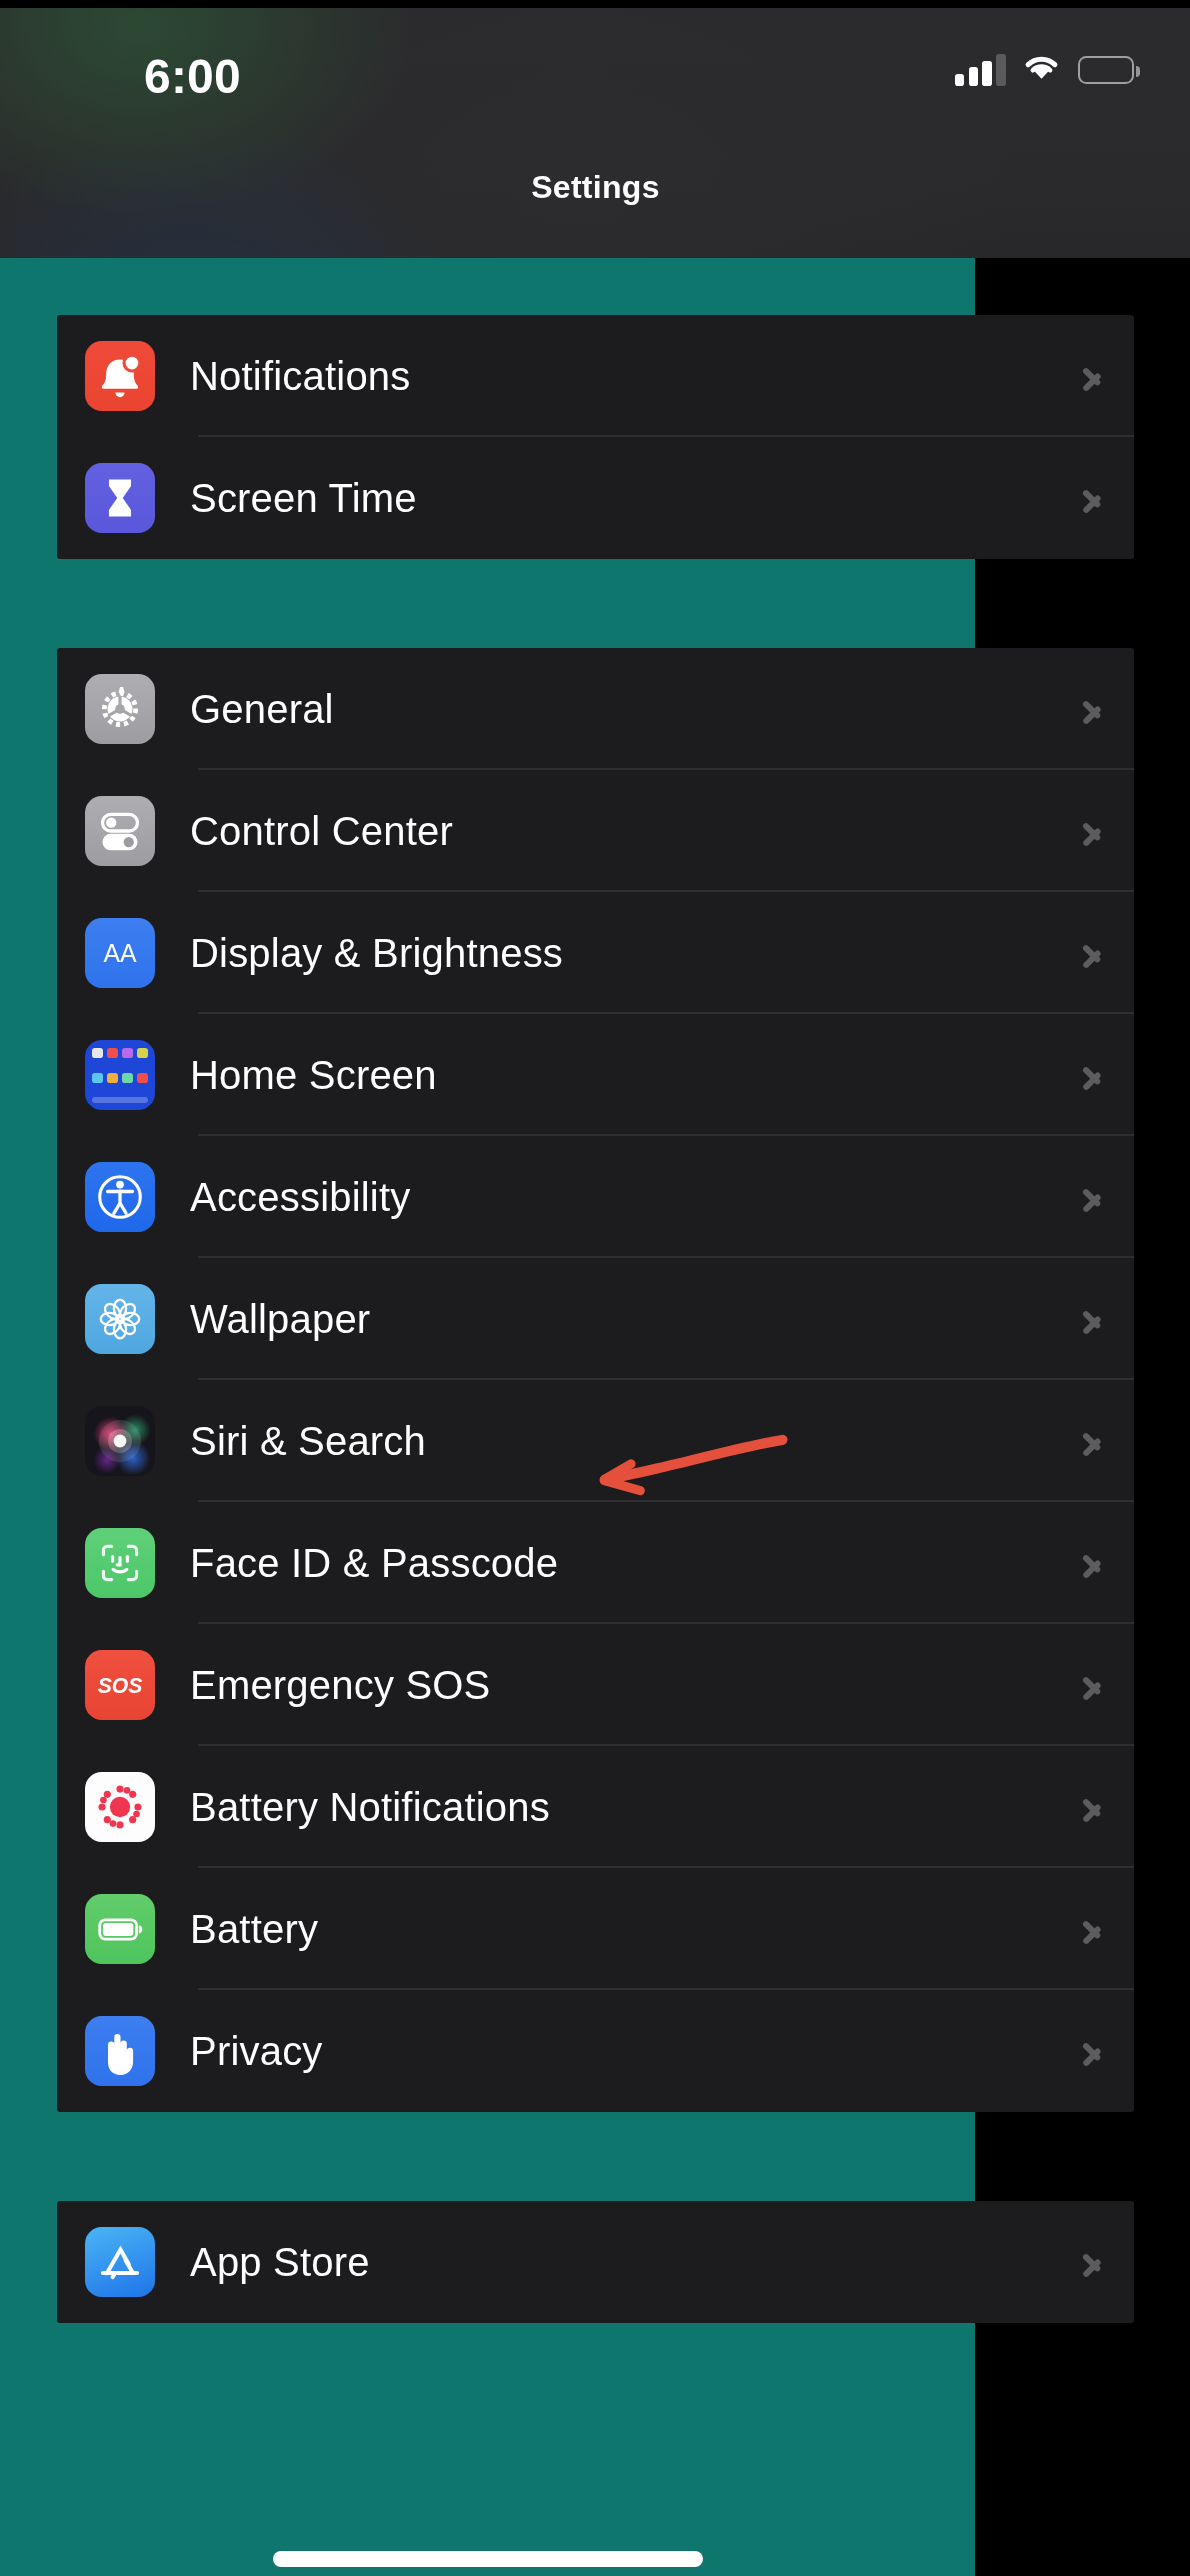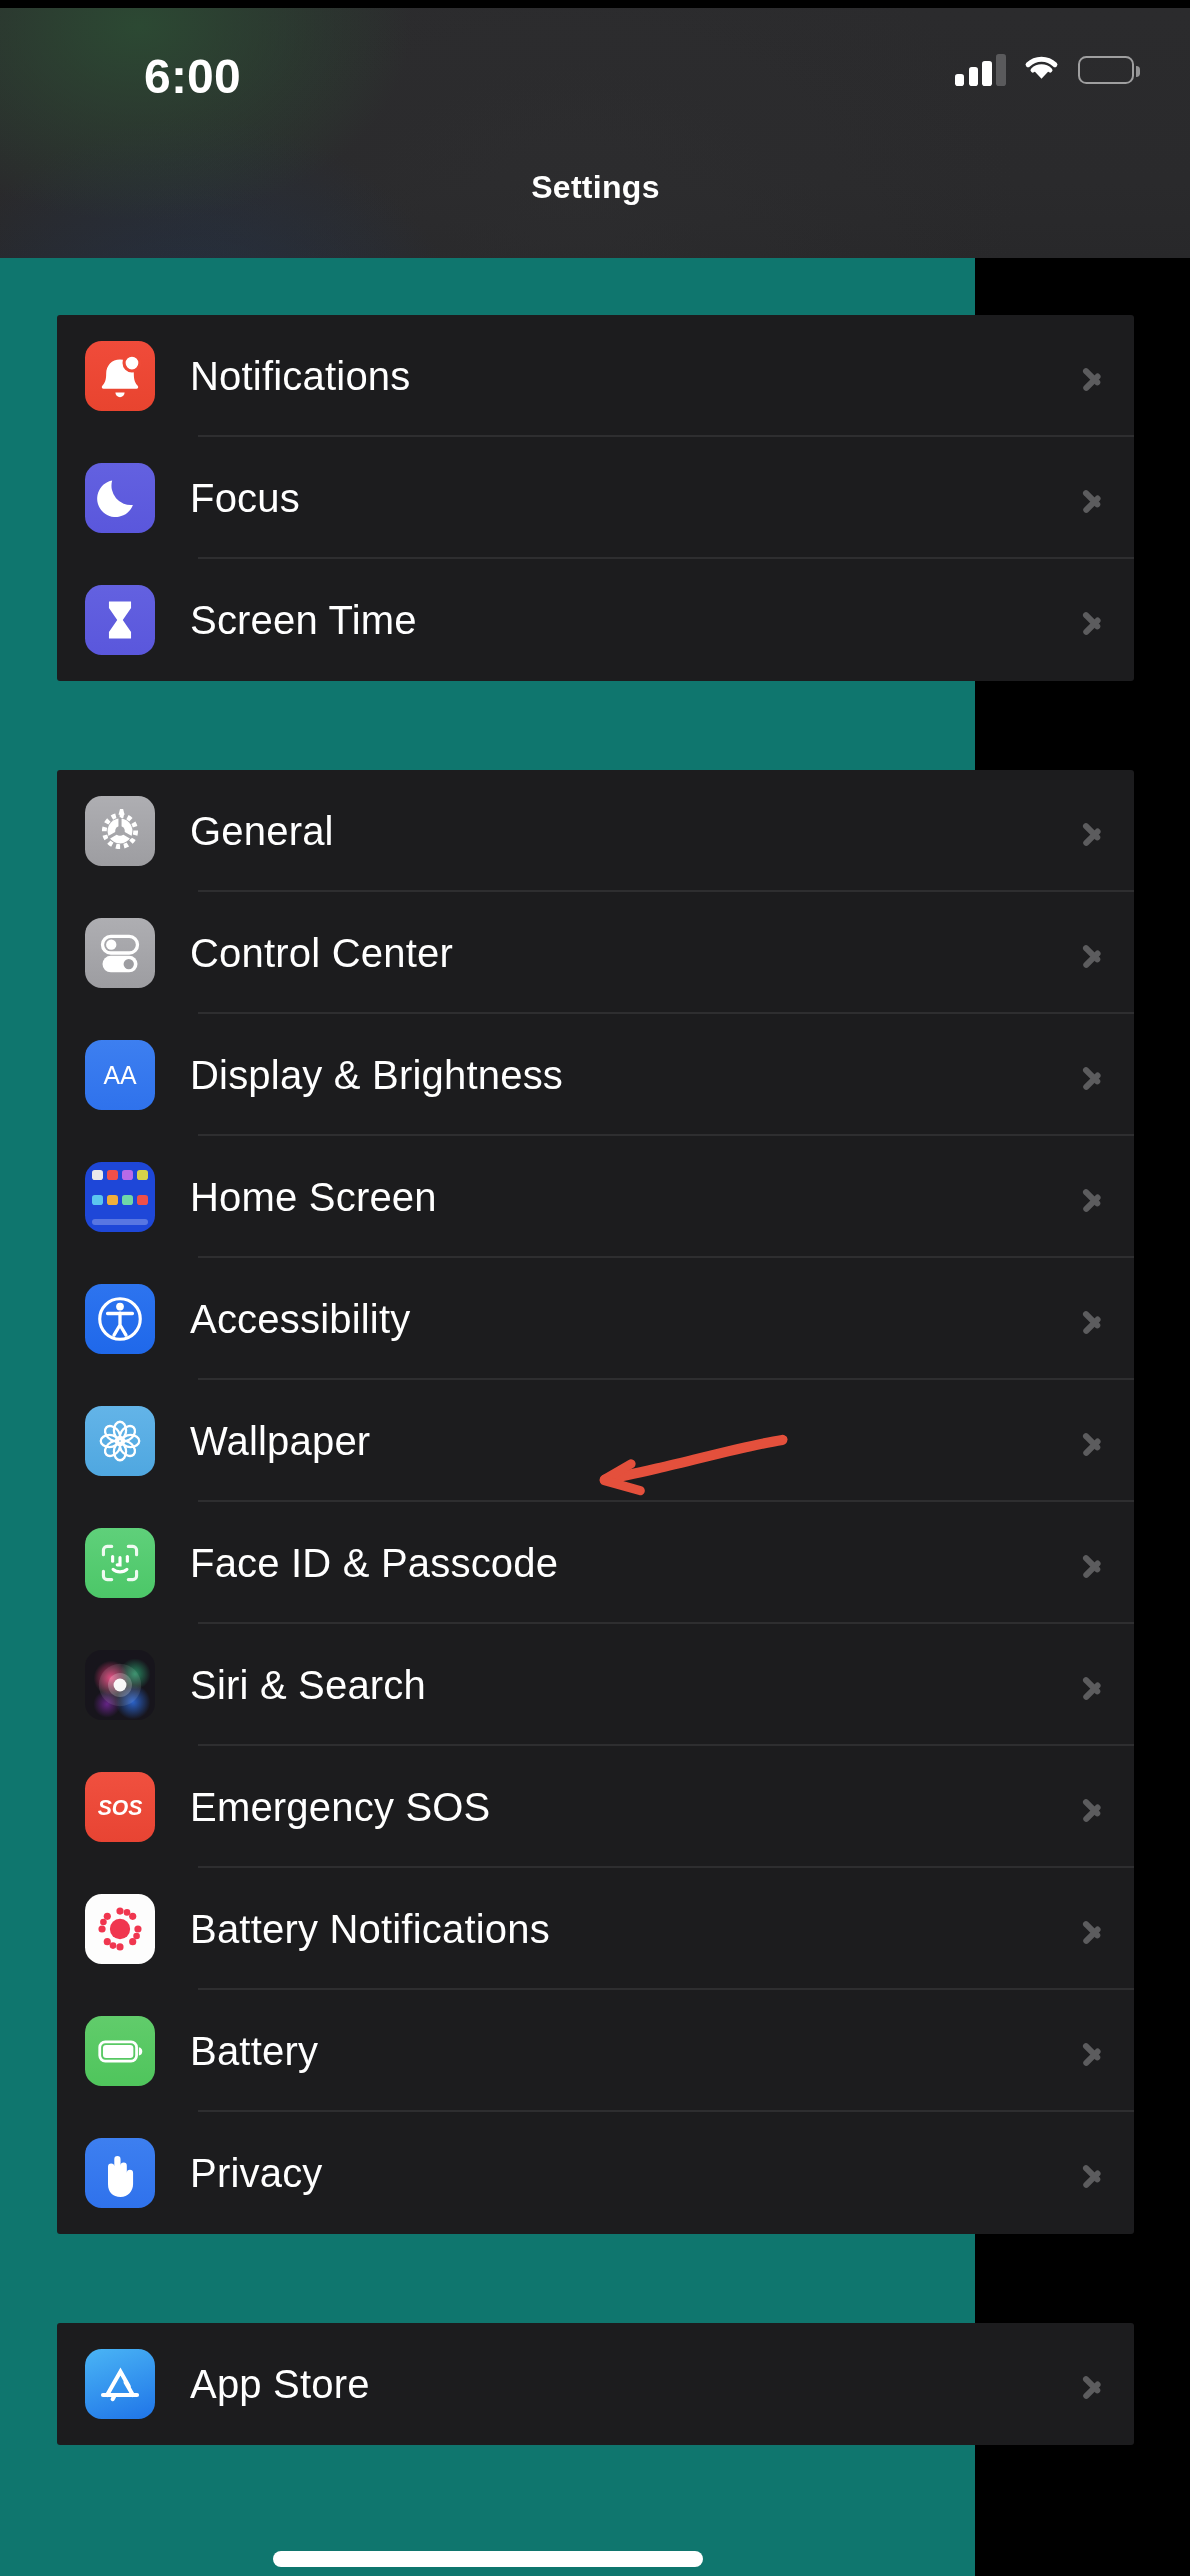--- a/index.html
+++ b/index.html
@@ -185,30 +185,20 @@
             <path d="M33 56 h10 a5 5 0 0 1-10 0Z" fill="#fff"></path>
             <circle cx="51" cy="24" r="8.6" fill="#fff" stroke="#ef4a37" stroke-width="3.4"></circle>
           </svg>
         </span>
         <span class="label">Notifications</span>
         <span class="chev"></span>
         <span class="sep"></span>
       </div>
 
 
-      <div class="row">
-        <span class="icon ic-focus">
-          <svg class="glyph" viewBox="0 0 76 76">
-            <path d="M52 45.5 A21 21 0 0 1 29.5 19 a20 20 0 1 0 22.5 26.5Z" fill="#fff"></path>
-          </svg>
-        </span>
-        <span class="label">Focus</span>
-        <span class="chev"></span>
-        <span class="sep"></span>
-      </div>
 
       <div class="row">
         <span class="icon ic-screentime">
           <svg class="glyph" viewBox="0 0 76 76">
             <path d="M26 18 h24 v7 l-9 13 9 13 v7 H26 v-7 l9-13 -9-13 Z" fill="#fff"></path>
           </svg>
         </span>
         <span class="label">Screen Time</span>
         <span class="chev"></span>
 
@@ -321,50 +311,50 @@
               </g>
             </g>
           </svg>
         </span>
         <span class="label">Wallpaper</span>
         <span class="chev"></span>
         <span class="sep"></span>
       </div>
 
       <div class="row">
+        <span class="icon ic-siri">
+          <svg class="glyph" viewBox="0 0 76 76">
+            <circle cx="38" cy="38" r="23" fill="rgba(255,255,255,.10)"></circle>
+            <circle cx="38" cy="38" r="7" fill="rgba(255,255,255,.95)"></circle>
+            <circle cx="38" cy="38" r="13" fill="rgba(255,255,255,.22)"></circle>
+          </svg>
+        </span>
+        <span class="label">Siri &amp; Search</span>
+        <span class="chev"></span>
+        <span class="sep"></span>
+      </div>
+
+      <div class="row">
         <span class="icon ic-faceid">
           <svg class="glyph" viewBox="0 0 76 76">
             <g fill="none" stroke="rgba(255,255,255,.9)" stroke-width="3.4" stroke-linecap="round">
               <path d="M20 29 v-5 a4 4 0 0 1 4-4 h5"></path>
               <path d="M56 29 v-5 a4 4 0 0 0-4-4 h-5"></path>
               <path d="M20 47 v5 a4 4 0 0 0 4 4 h5"></path>
               <path d="M56 47 v5 a4 4 0 0 1-4 4 h-5"></path>
             </g>
             <g fill="none" stroke="#fff" stroke-width="3.4" stroke-linecap="round">
               <path d="M30 31 v5"></path>
                 <path d="M46 31 v5"></path>
               <path d="M38 32 v8 h-3"></path>
               <path d="M30.5 45 a9.5 7 0 0 0 15 0"></path>
             </g>
           </svg>
         </span>
         <span class="label">Face ID &amp; Passcode</span>
-        <span class="chev"></span>
-        <span class="sep"></span>
-      </div>
-
-      <div class="row">
-        <span class="icon ic-siri">
-          <svg class="glyph" viewBox="0 0 76 76">
-            <circle cx="38" cy="38" r="23" fill="rgba(255,255,255,.10)"></circle>
-            <circle cx="38" cy="38" r="7" fill="rgba(255,255,255,.95)"></circle>
-            <circle cx="38" cy="38" r="13" fill="rgba(255,255,255,.22)"></circle>
-          </svg>
-        </span>
-        <span class="label">Siri &amp; Search</span>
         <span class="chev"></span>
         <span class="sep"></span>
       </div>
 
       <div class="row">
         <span class="icon ic-sos">
           <svg class="glyph" viewBox="0 0 76 76">
             <text x="38" y="47" text-anchor="middle" font-family="Liberation Sans, sans-serif" font-size="23" font-weight="bold" fill="#fff">SOS</text>
           </svg>
         </span>

